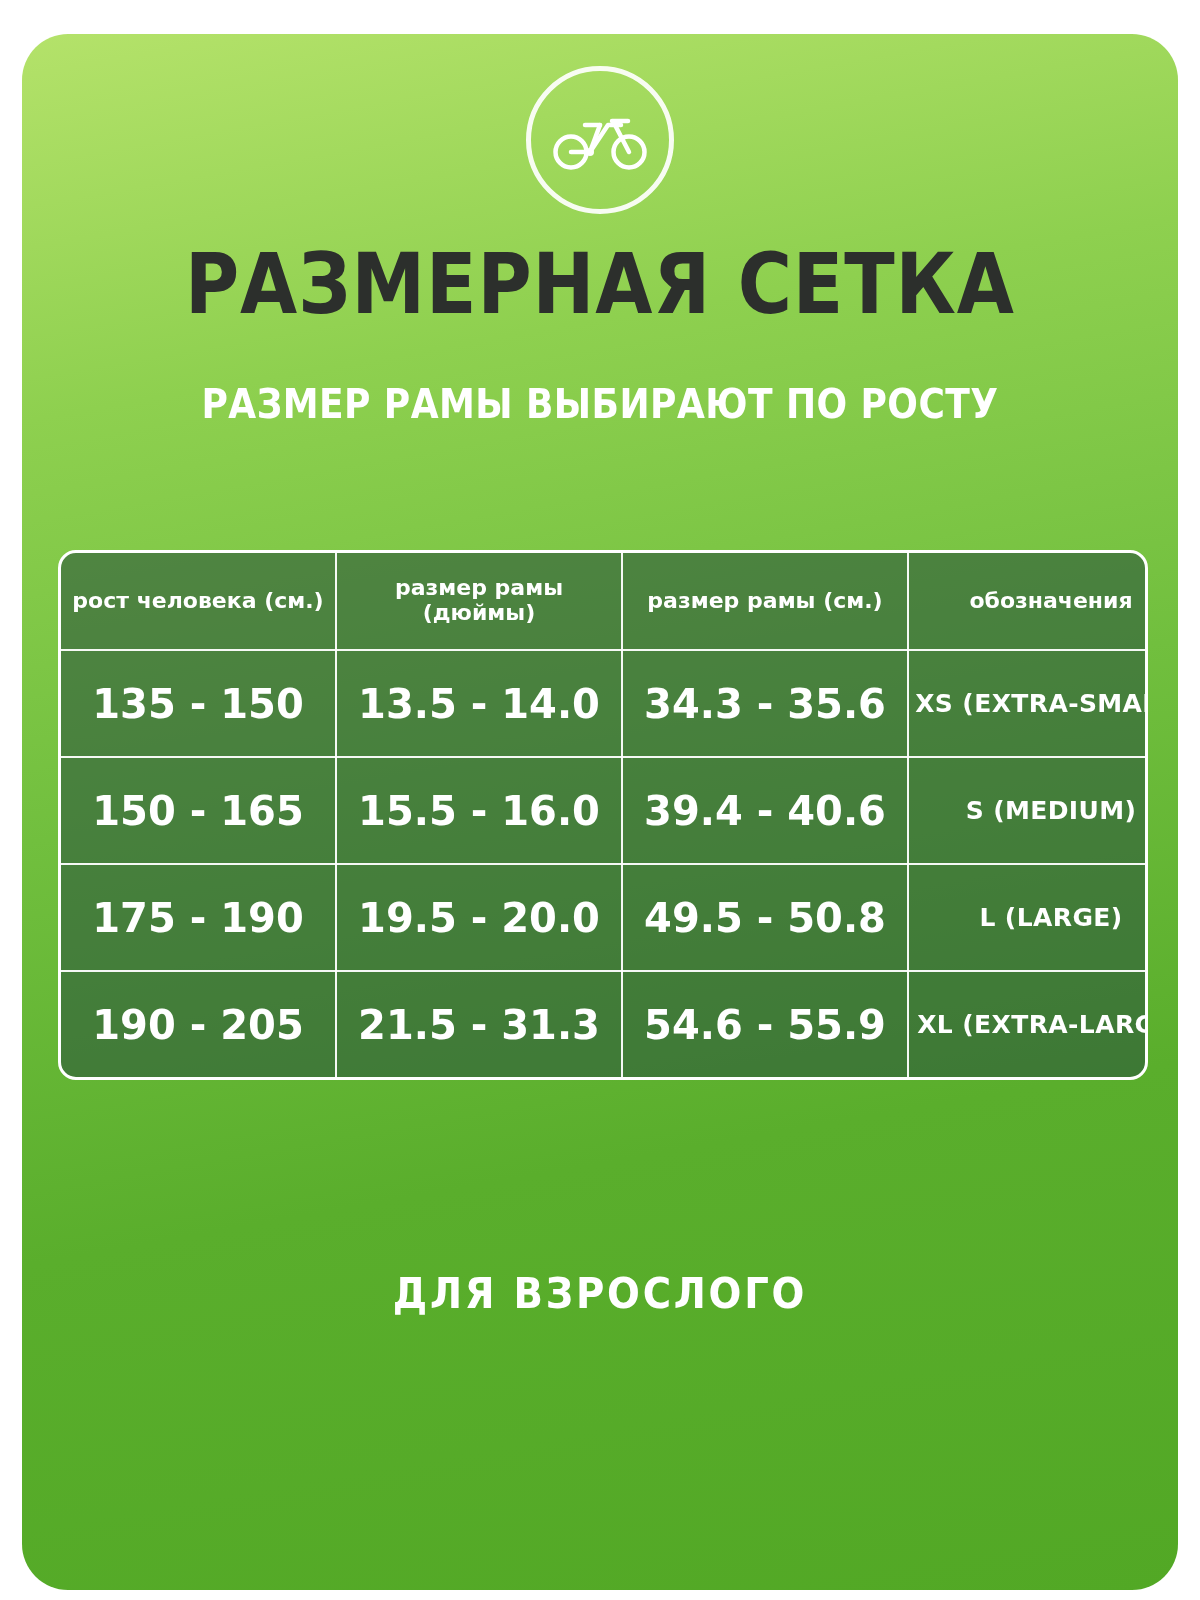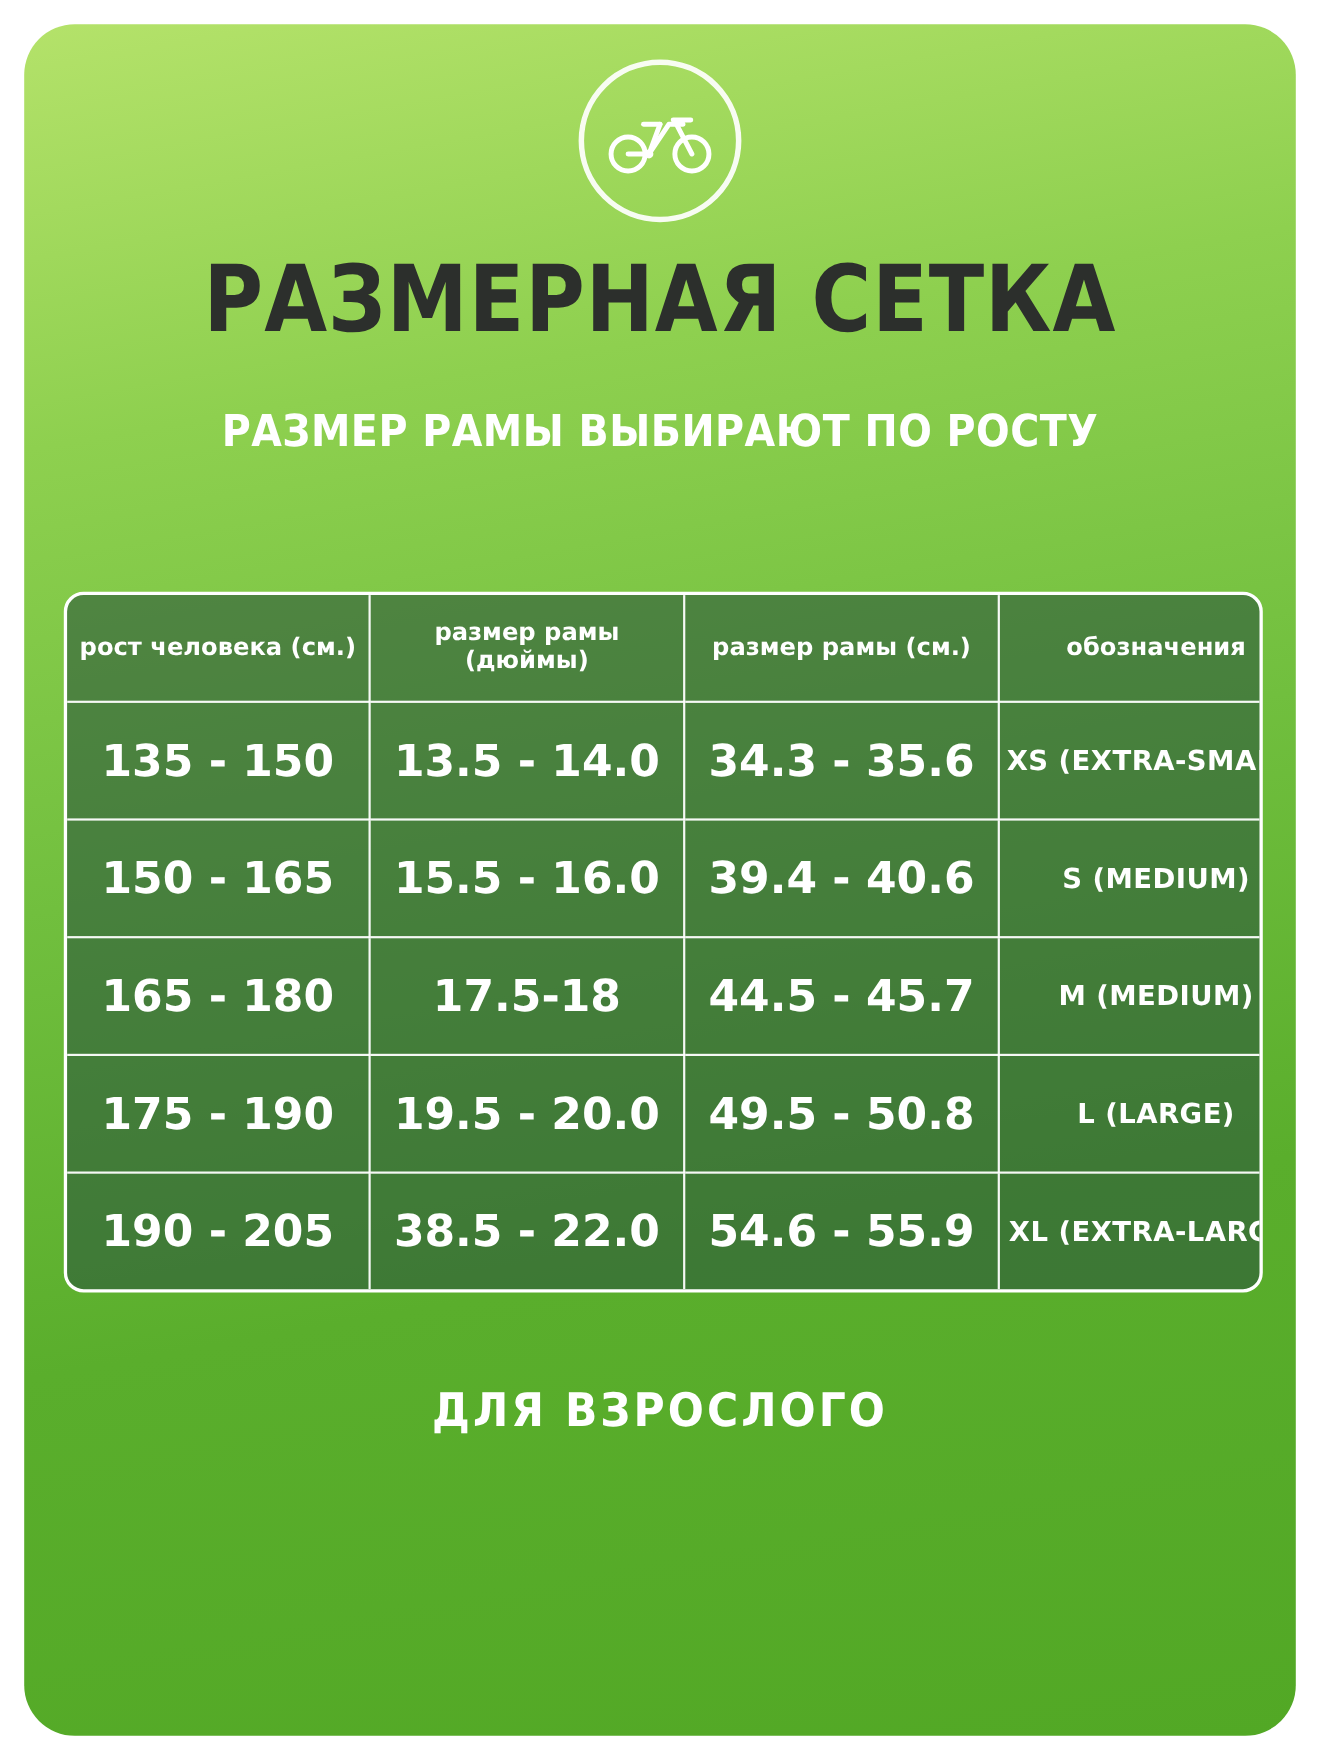--- a/index.html
+++ b/index.html
@@ -10,21 +10,21 @@
   body {
     width: 1200px;
     height: 1600px;
     font-family: "Liberation Sans", sans-serif;
     overflow: hidden;
   }
 
   .poster {
     position: absolute;
     left: 22px;
-    top: 22px;
+    top: 34px;
     width: 1156px;
     height: 1556px;
     border-radius: 46px;
     background: linear-gradient(170deg, #b4e26a 0%, #8ed04f 22%, #71bf3e 46%, #5aae2c 70%, #52a825 100%);
     box-sizing: border-box;
     overflow: hidden;
   }
 
   
   .logo-wrap {
@@ -186,34 +186,28 @@
           <td>34.3 - 35.6</td>
           <td class="label-cell">XS (EXTRA-SMALL)</td>
         </tr>
         <tr>
           <td>150 - 165</td>
           <td>15.5 - 16.0</td>
           <td>39.4 - 40.6</td>
           <td class="label-cell">S (MEDIUM)</td>
         </tr>
         <tr>
-          <td>165 - 180</td>
-          <td>17.5-18</td>
-          <td>44.5 - 45.7</td>
-          <td class="label-cell">M (MEDIUM)</td>
-        </tr>
-        <tr>
           <td>175 - 190</td>
           <td>19.5 - 20.0</td>
           <td>49.5 - 50.8</td>
           <td class="label-cell">L (LARGE)</td>
         </tr>
         <tr>
           <td>190 - 205</td>
-          <td>38.5 - 22.0</td>
+          <td>21.5 - 31.3</td>
           <td>54.6 - 55.9</td>
           <td class="label-cell">XL (EXTRA-LARGE)</td>
         </tr>
       </tbody>
     </table>
   </div>
 
   <div class="footer-note">ДЛЯ ВЗРОСЛОГО</div>
 
 </div>

